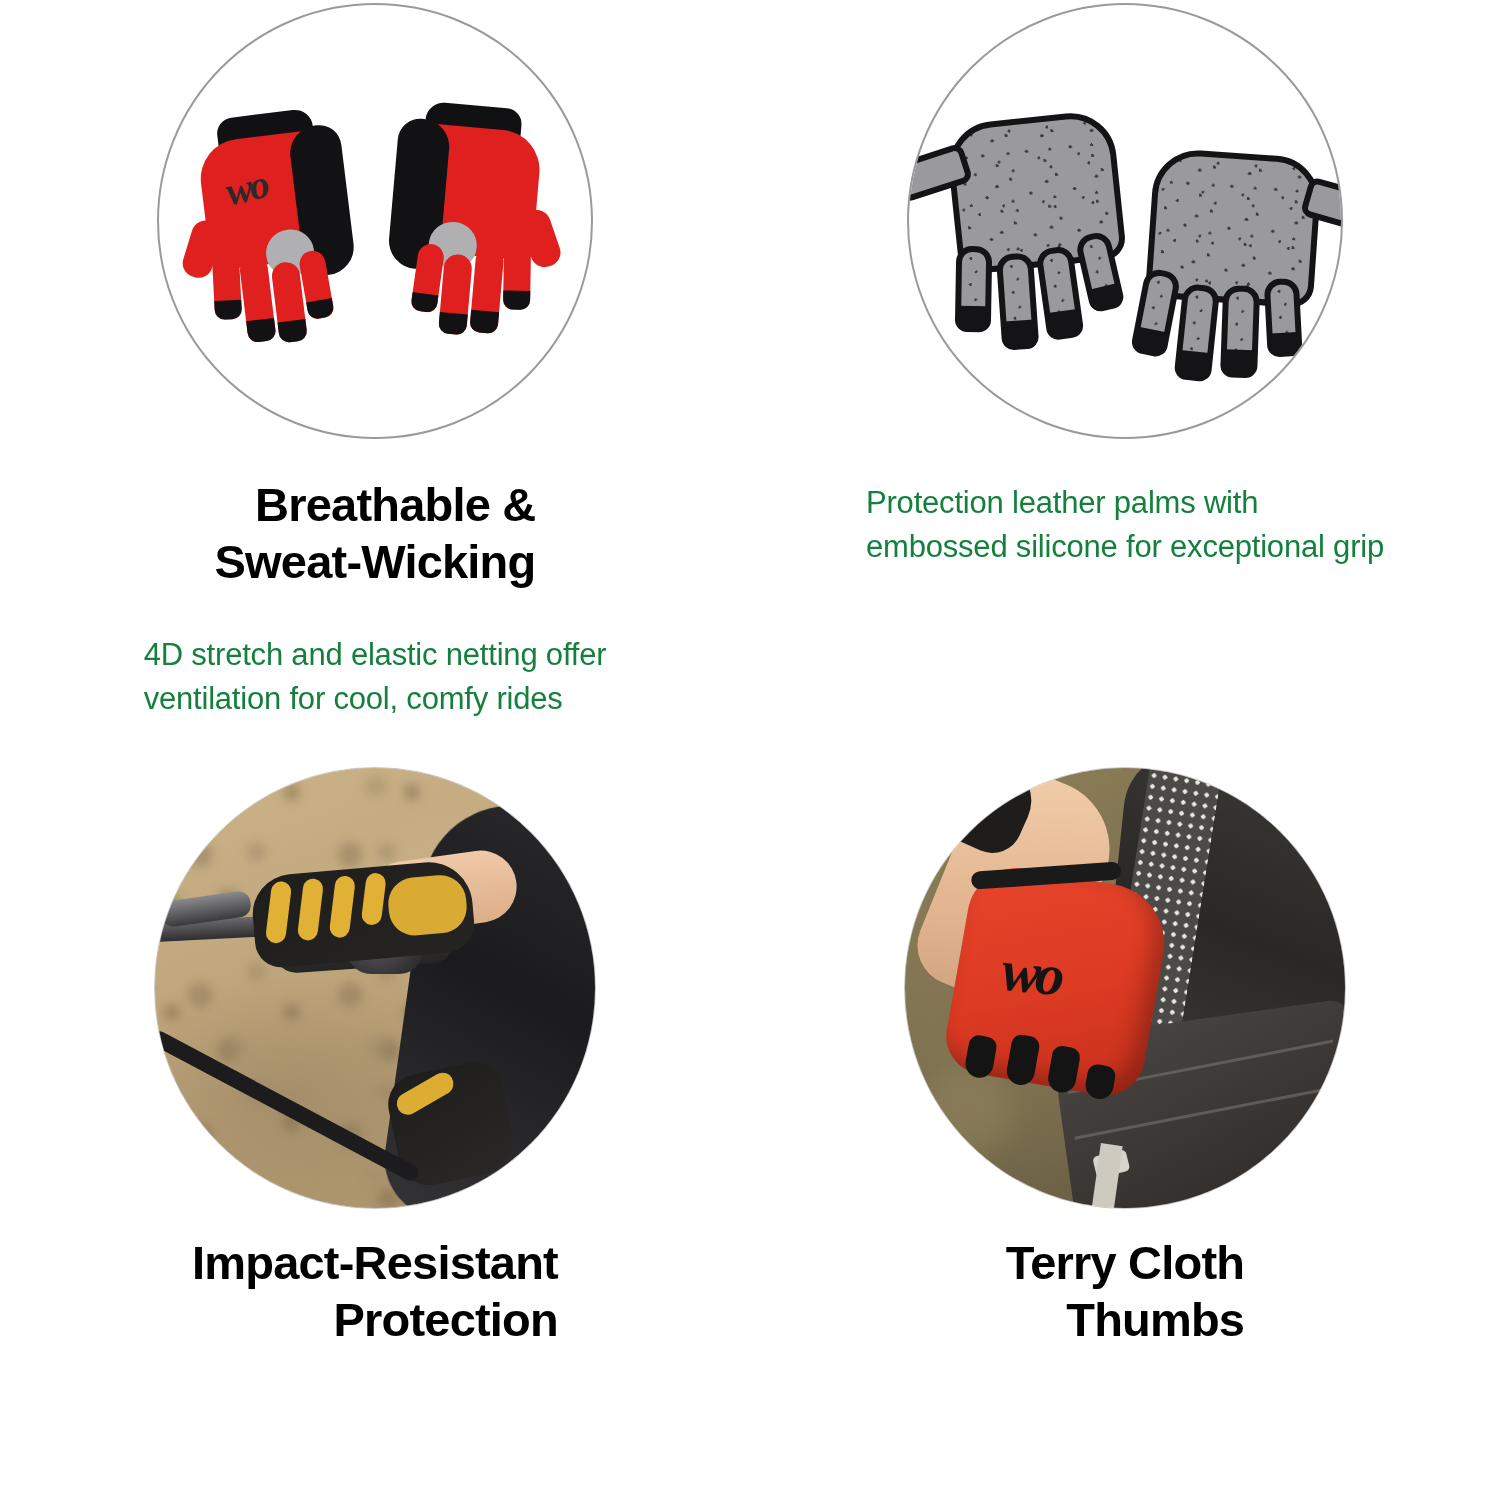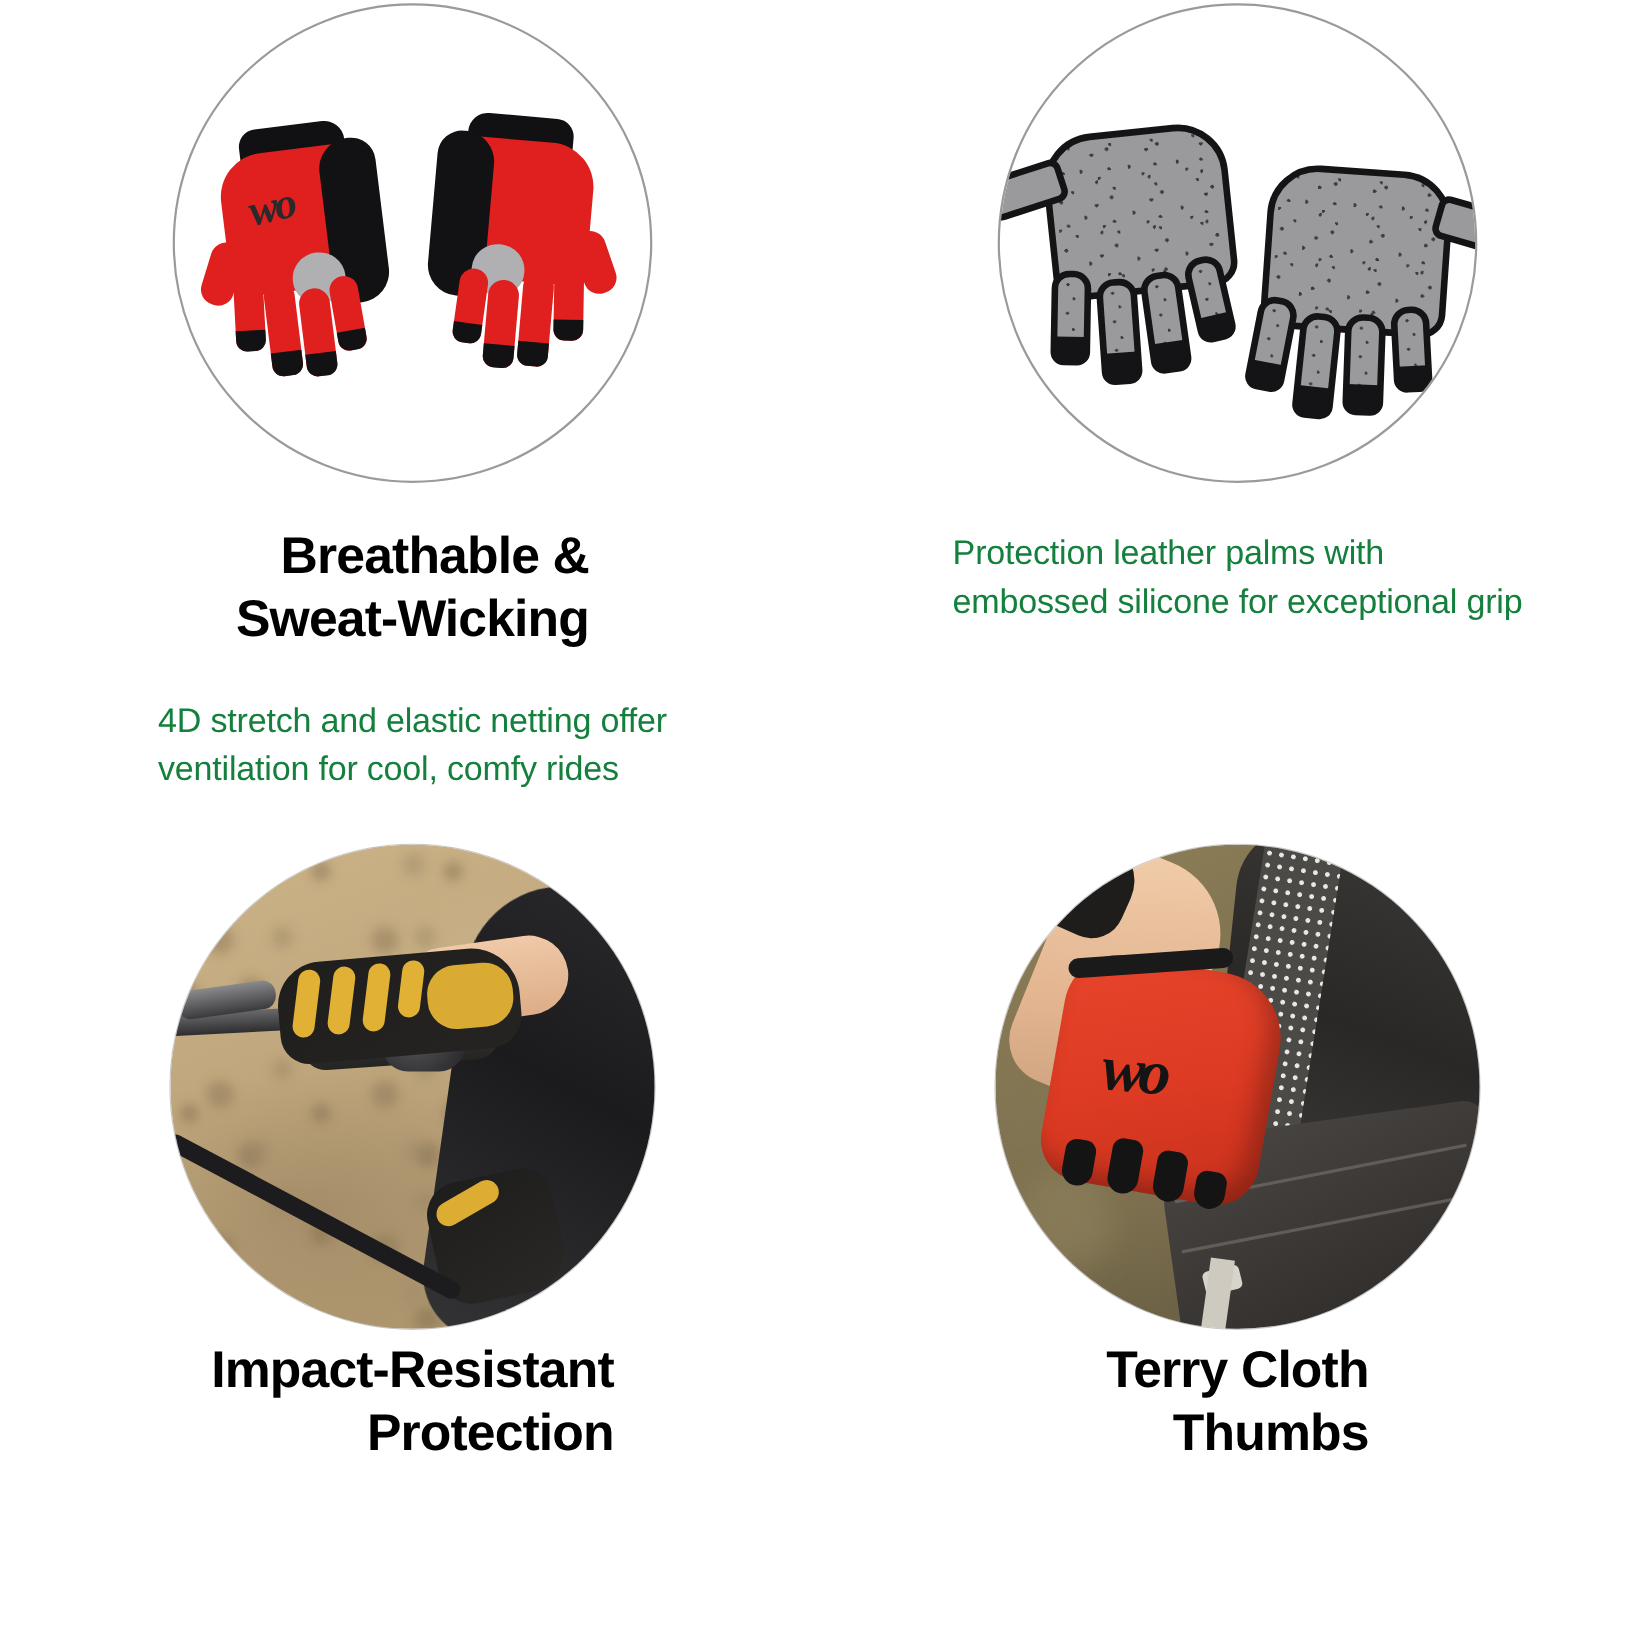--- a/index.html
+++ b/index.html
@@ -65,21 +65,21 @@
     font-weight: 400;
     font-size: 31px;
     line-height: 1.42;
     letter-spacing: -0.2px;
     color: #15803d;
     text-align: left;
     white-space: pre-line;
   }
   .cell-r1 .feature-title { margin-top: 37px; }
   .cell-r1 .feature-desc  { margin-top: 42px; }
-  .cell-r2 .feature-title { margin-top: 7px; }
+  .cell-r2 .feature-title { margin-top: 25px; }
   .cell-r2 .feature-desc  { margin-top: 42px; }
 
   
   .glove-stage { position: absolute; inset: 0; }
 
   
   .glove-red {
     position: absolute;
     width: 150px;
     height: 230px;

